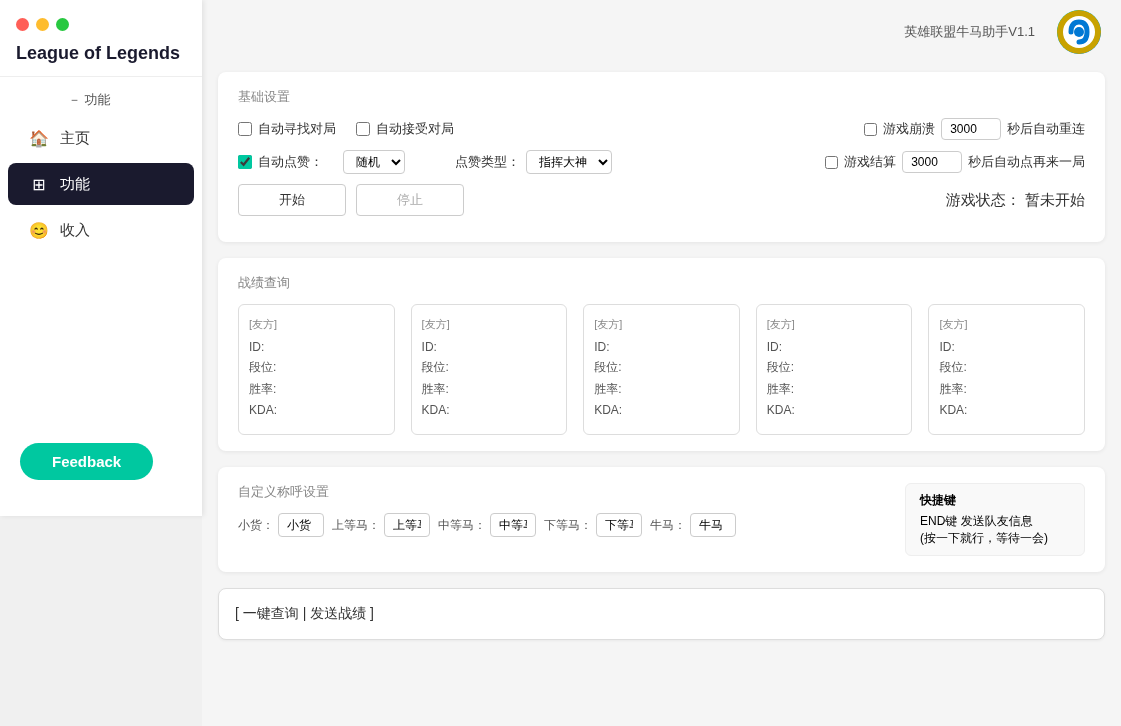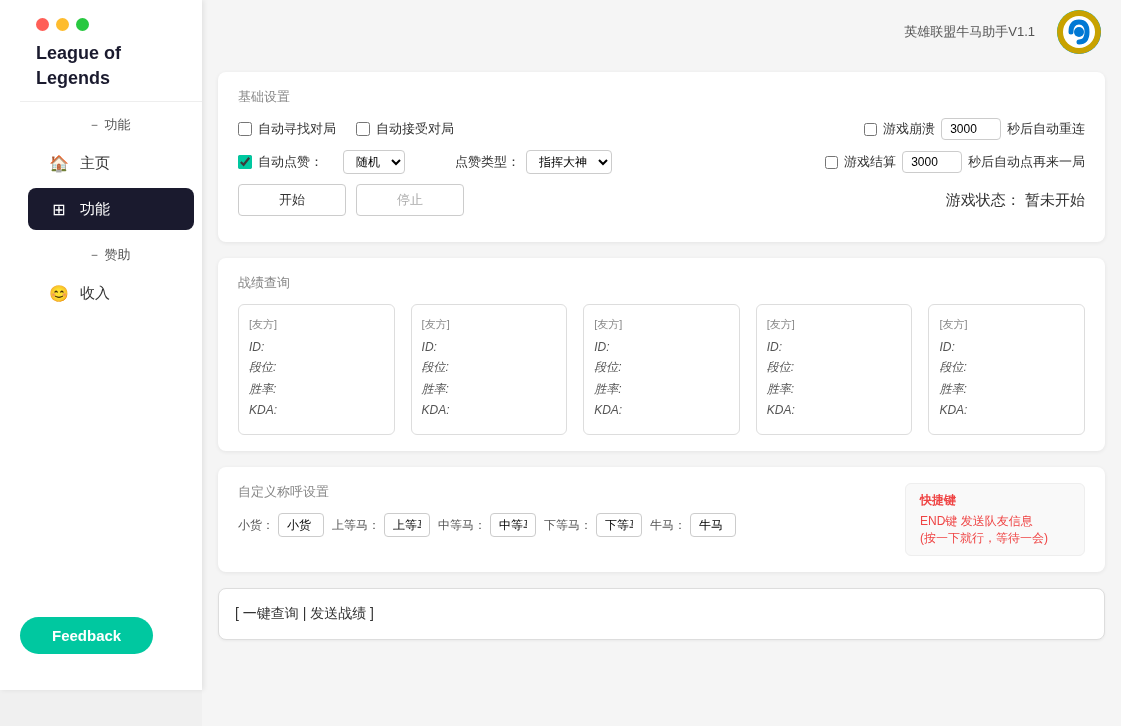--- a/index.html
+++ b/index.html
@@ -10,26 +10,25 @@
       height: 726px;
       overflow: hidden;
       display: flex;
     }
 
     
     .sidebar {
       width: 202px;
       min-width: 202px;
       background: #fff;
-      height: 690px;
+      height: 516px;
       display: flex;
       flex-direction: column;
       position: relative;
       box-shadow: 2px 0 5px rgba(0,0,0,0.08);
-      padding-left: 20px;
     }
 
     .sidebar-logo {
       padding: 18px 16px 10px 16px;
       border-bottom: 1px solid #eee;
     }
 
     .sidebar-logo-title {
       font-size: 18px;
       font-weight: bold;
@@ -260,21 +259,20 @@
 
     .player-card-header {
       color: #888;
       font-size: 11px;
       margin-bottom: 8px;
     }
 
     .player-card-row {
       margin-bottom: 5px;
       color: #555;
-      font-style: italic;
     }
 
     
     .custom-row {
       display: flex;
       align-items: center;
       gap: 8px;
       flex-wrap: wrap;
     }
 
@@ -294,21 +292,21 @@
       width: 46px;
       font-family: inherit;
     }
 
     .shortcut-section {
       display: flex;
       flex-direction: column;
       justify-content: center;
       margin-left: auto;
       font-size: 12px;
-      color: #ef4444;
+      color: #000000;
       background: #f9f9f9;
       border: 1px solid #eee;
       border-radius: 6px;
       padding: 8px 14px;
       min-width: 180px;
     }
 
     
     .query-btn {
       background: #fff;
@@ -341,21 +339,20 @@
   <div class="sidebar-item">
     <span class="item-icon">🏠</span>
     <span>主页</span>
   </div>
 
   <div class="sidebar-item active">
     <span class="item-icon">⊞</span>
     <span>功能</span>
   </div>
 
-  <div class="sidebar-section-label">－ 赞助</div>
 
   <div class="sidebar-item">
     <span class="item-icon">😊</span>
     <span>收入</span>
   </div>
 
   <div class="sidebar-feedback">
     <button class="feedback-btn">Feedback</button>
   </div>
 </div>

